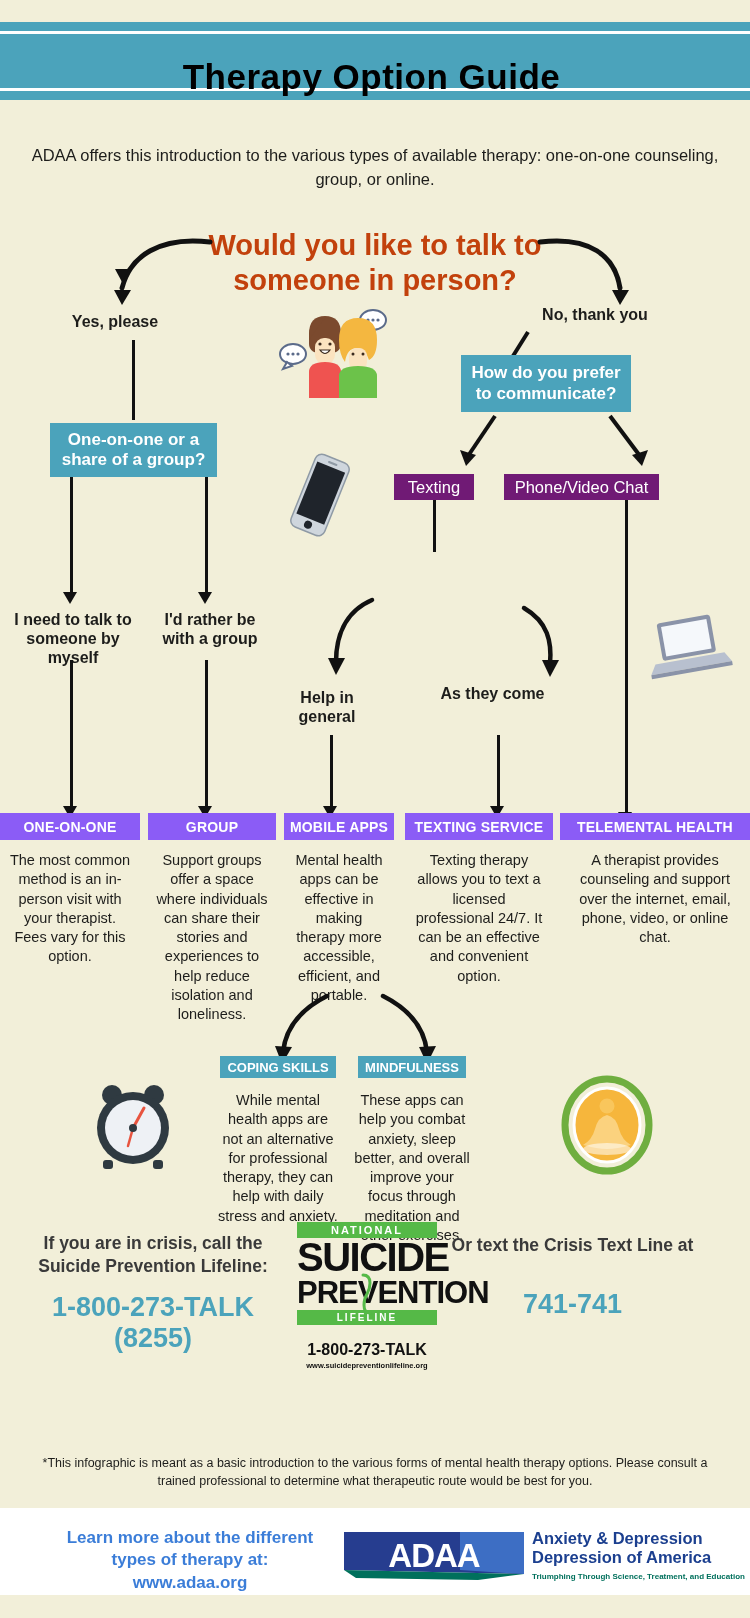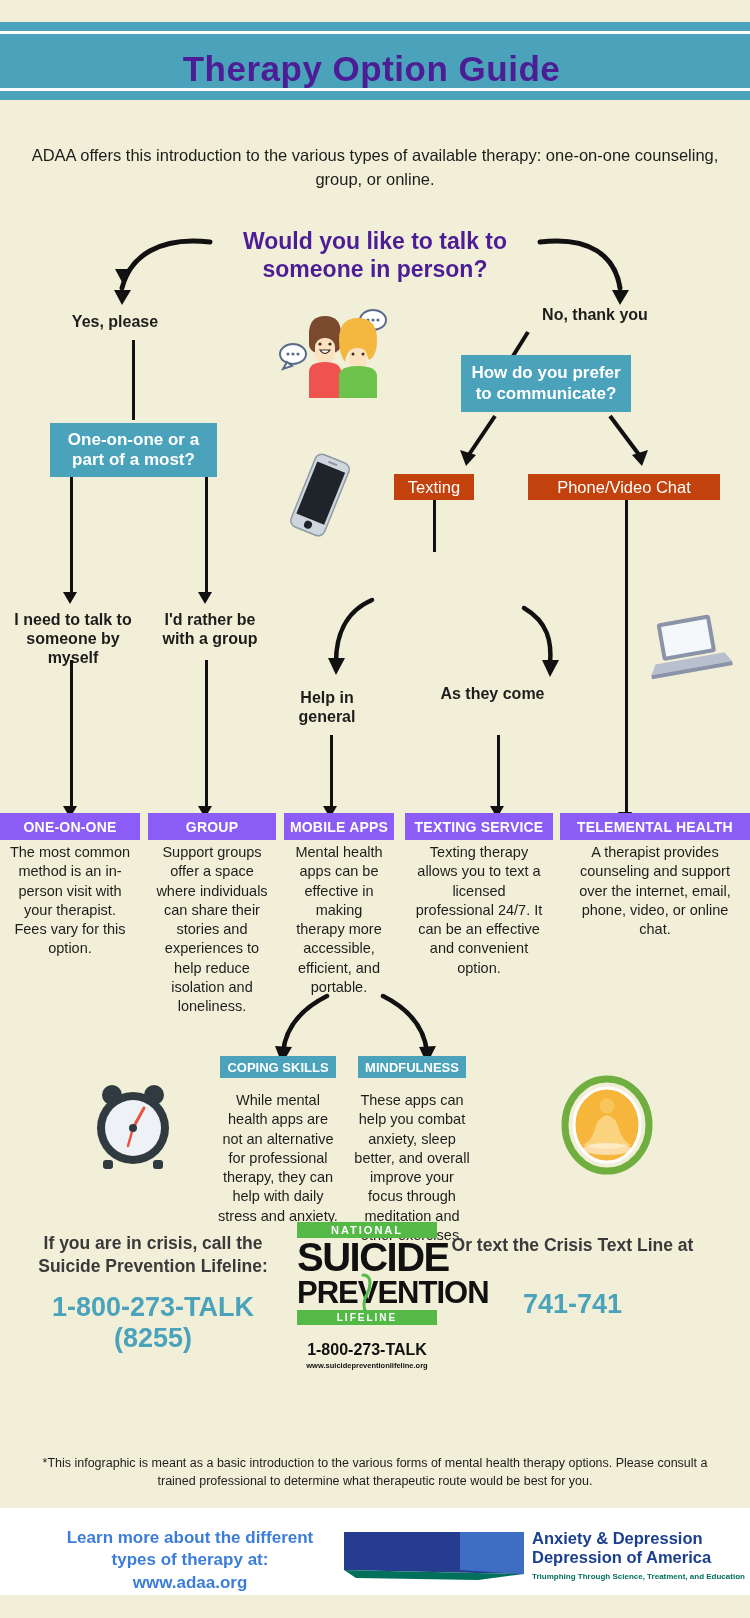--- a/index.html
+++ b/index.html
@@ -11,29 +11,29 @@
   }
   .stage{position:absolute;inset:0;}
   .abs{position:absolute;}
 
   
   #banner{left:0;top:22px;width:750px;height:78px;background:#4ba3bb;}
   #banner .rule{position:absolute;left:0;width:750px;height:3px;background:#ffffff;}
   #banner .rule.top{top:9px;}
   #banner .rule.bot{bottom:9px;}
   #banner h1{
-    margin:8px;position:absolute;left:0;right:7px;top:50%;transform:translateY(-50%);
-    text-align:center;color:#4c1d95;font-size:35px;font-weight:bold;letter-spacing:.5px;
+    margin:16px;position:absolute;left:0;right:7px;top:50%;transform:translateY(-50%);
+    text-align:center;color:#000000;font-size:35px;font-weight:bold;letter-spacing:.5px;
   }
 
   
   #intro{left:12px;top:144px;width:726px;text-align:center;font-size:16.5px;line-height:1.45;}
 
   
-  #q-root{left:205px;top:228px;width:340px;text-align:center;font-size:23px;font-weight:bold;line-height:1.2;color:#4c1d95;}
+  #q-root{left:205px;top:228px;width:340px;text-align:center;font-size:29px;font-weight:bold;line-height:1.2;color:#c2410c;}
 
   
   .lbl{font-size:16px;line-height:1.2;text-align:center;font-weight:bold;}
   #lbl-yes{left:40px;top:312px;width:150px;}
   #lbl-no{left:505px;top:305px;width:180px;}
   #lbl-alone{left:8px;top:610px;width:130px;}
   #lbl-group{left:150px;top:610px;width:120px;}
   #lbl-helpgen{left:272px;top:688px;width:110px;}
   #lbl-astheycome{left:435px;top:684px;width:115px;}
 
@@ -42,39 +42,39 @@
     background:#4ba3bb;color:#fff;font-weight:bold;text-align:center;
     display:flex;align-items:center;justify-content:center;line-height:1.18;
     padding:6px 8px;box-sizing:border-box;
   }
   #box-oneonone{left:50px;top:423px;width:167px;height:54px;font-size:17px;overflow:hidden;}
   #box-how{left:461px;top:355px;width:170px;height:57px;font-size:17px;}
   #box-issues{left:366px;top:551px;width:155px;height:98px;font-size:17px;}
 
   
   .dark-box{
-    background:#c2410c;color:#fff;text-align:center;font-size:16.5px;
+    background:#701a75;color:#fff;text-align:center;font-size:16.5px;
     display:flex;align-items:center;justify-content:center;padding:3px 10px;box-sizing:border-box;
   }
   #box-texting{left:394px;top:474px;width:80px;height:26px;}
-  #box-phone{left:528px;top:474px;width:192px;height:26px;}
+  #box-phone{left:504px;top:474px;width:155px;height:26px;}
 
   
   .vline{background:#111;width:2.5px;}
   .arrowhead{width:0;height:0;border-left:7px solid transparent;border-right:7px solid transparent;border-top:12px solid #111;}
 
   
   #cats{left:0;top:813px;width:750px;height:0;}
   .cat{position:absolute;top:0;}
   .cat .bar{
     background:#8b5cf6;color:#fff;font-weight:bold;text-align:left;font-size:14px;
     height:27px;display:flex;align-items:center;justify-content:center;letter-spacing:.2px;
     box-sizing:border-box;
   }
-  .cat .body{margin-top:3px;text-align:center;font-size:14.5px;line-height:1.33;padding:0 8px;box-sizing:border-box;}
+  .cat .body{margin-top:11px;text-align:center;font-size:14.5px;line-height:1.33;padding:0 8px;box-sizing:border-box;}
 
   
   .sub{position:absolute;}
   .sub .bar{
     background:#4ba3bb;color:#fff;font-weight:bold;font-size:13px;height:22px;
     display:inline-flex;align-items:center;justify-content:center;padding:0 7px;box-sizing:border-box;
   }
   .sub .body{margin-top:13px;text-align:center;font-size:14.5px;line-height:1.33;}
   #sub-coping{left:218px;top:1056px;width:120px;text-align:center;}
   #sub-mind{left:352px;top:1056px;width:120px;text-align:center;}
@@ -156,21 +156,21 @@
     <path d="M55,50 q5,7 10,0 z" fill="#fff" stroke="#3c2a1e" stroke-width="1.2"></path>
     <path d="M74,40 q0,-22 19,-22 q19,0 19,22 q0,16 -8,20 q-4,-12 -12,-12 q-10,0 -12,14 q-6,-8 -6,-22 z" fill="#f4b740"></path>
     <rect x="84" y="48" width="18" height="22" rx="8" fill="#fbe3c0"></rect>
     <path d="M74,98 l0,-22 q0,-10 19,-10 q19,0 19,10 l0,22 z" fill="#6cc24a"></path>
     <circle cx="88" cy="54" r="1.5" fill="#3c2a1e"></circle>
       <circle cx="98" cy="54" r="1.5" fill="#3c2a1e"></circle>
   </svg>
 
   <div class="abs vline" style="left:132px;top:340px;height:80px;"></div>
 
-  <div class="abs teal-box" id="box-oneonone">One-on-one or a part of a most?</div>
+  <div class="abs teal-box" id="box-oneonone">One-on-one or a share of a group?</div>
 
   <svg class="abs" style="left:495px;top:330px;width:60px;height:35px;">
     <line x1="33" y1="2" x2="18" y2="26" stroke="#111" stroke-width="4"></line>
   </svg>
 
   <div class="abs teal-box" id="box-how">How do you prefer to communicate?</div>
 
   <svg class="abs" style="left:440px;top:414px;width:300px;height:62px;">
     <line x1="55" y1="2" x2="28" y2="42" stroke="#111" stroke-width="4"></line>
     <polygon points="20,36 36,41 26,52" fill="#111"></polygon>
@@ -323,20 +323,21 @@
   <div class="abs" id="disclaimer">*This infographic is meant as a basic introduction to the various forms of mental health therapy options. Please consult a trained professional to determine what therapeutic route would be best for you.</div>
 
   <div class="abs" id="footer"></div>
   <div class="abs" id="foot-text">Learn more about the different types of therapy at: www.adaa.org</div>
 
   <svg class="abs" id="adaa-logo" viewBox="0 0 180 48">
     <polygon points="0,0 180,0 180,42 0,38" fill="#263d8f"></polygon>
     <polygon points="116,0 180,0 180,42 116,38" fill="#3d6ec4"></polygon>
     <polygon points="0,38 180,42 134,48 12,46" fill="#00705c"></polygon>
   </svg>
+  <div class="abs" id="adaa-word">ADAA</div>
 
   <div class="abs" id="adaa-right">
     <div class="l1">Anxiety &amp; Depression</div>
     <div class="l2">Depression of America</div>
     <div class="tag">Triumphing Through Science, Treatment, and Education</div>
   </div>
 
 </div>
 
 </body></html>

